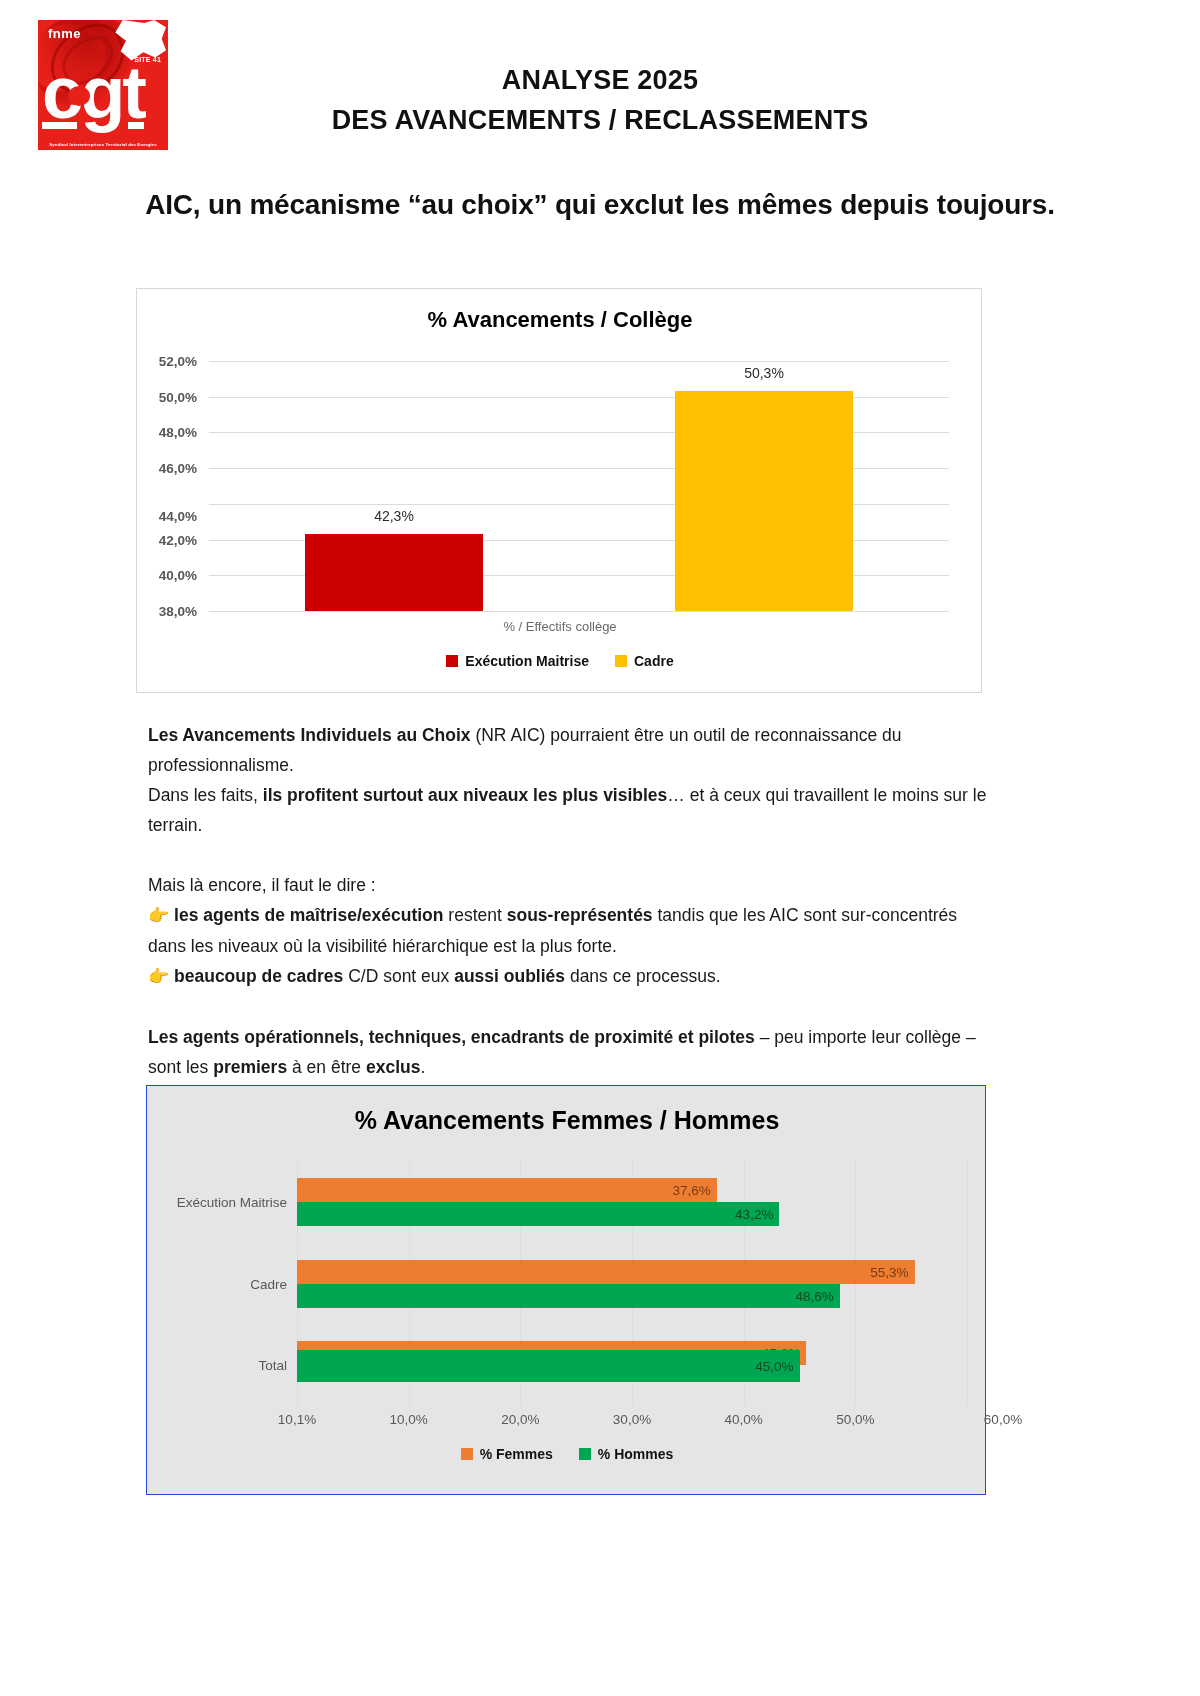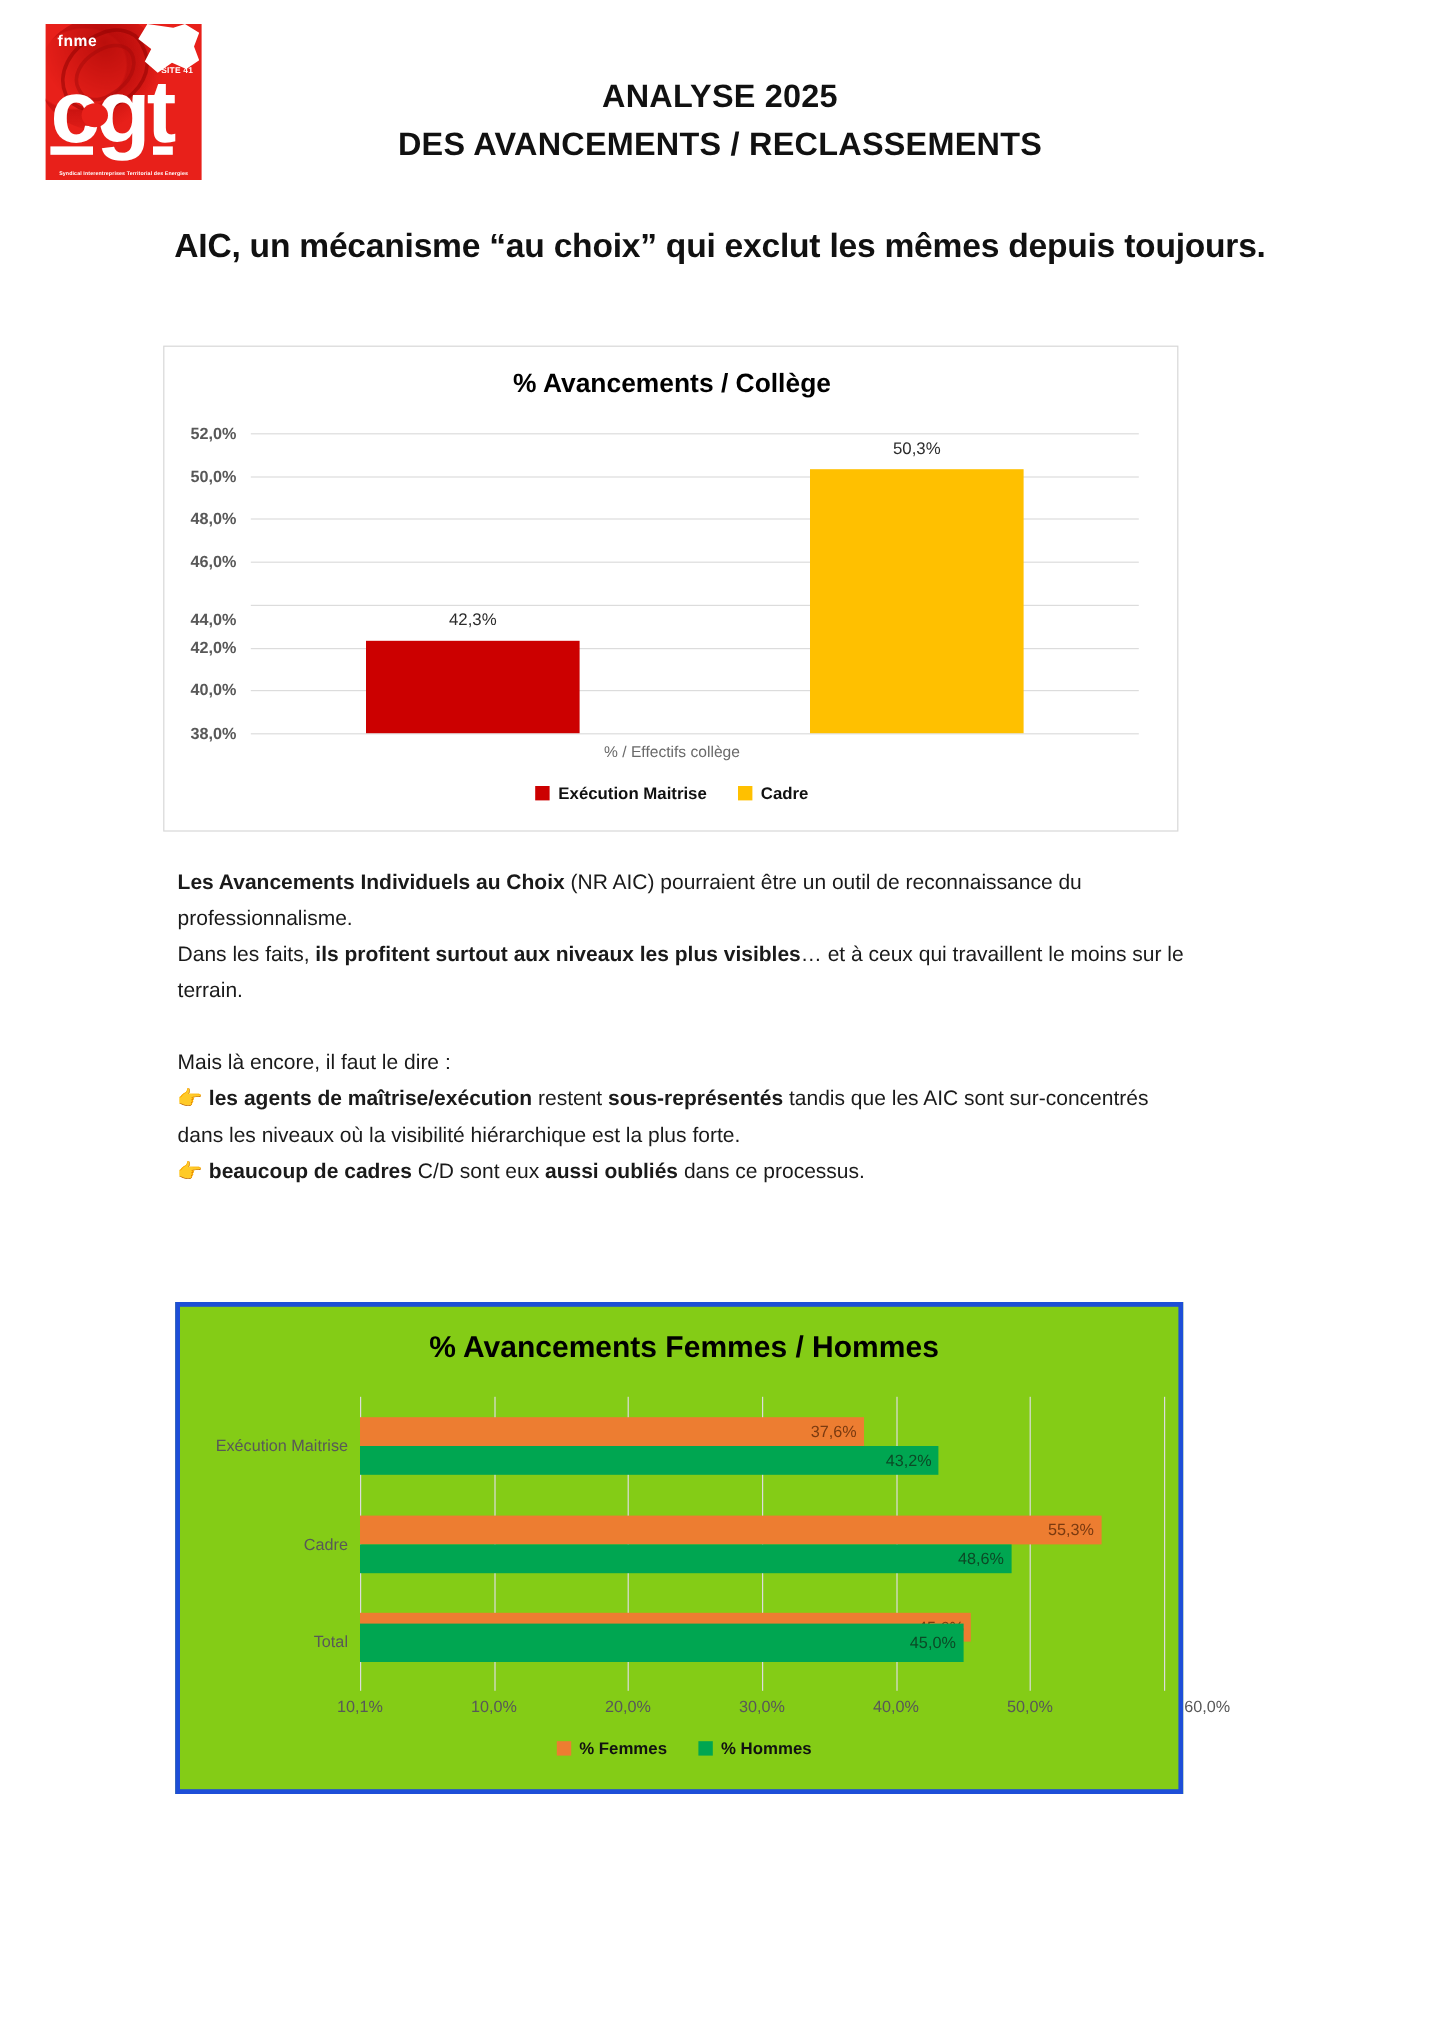--- a/index.html
+++ b/index.html
@@ -130,21 +130,21 @@
   }
   .body-text p { margin: 0; }
   .body-text .gap { height: 30px; }
   .body-text b { font-weight: 700; }
   .hand { color: #f0b429; font-size: 17px; }
 
   
   .card2 {
     position: absolute; left: 146px; top: 1085px;
     width: 840px; height: 410px;
-    background: #84cc16; border: 4px solid #1d4ed8;
+    background: #e5e5e5; border: 1px solid #1d4ed8;
   }
   .c2-title {
     position: absolute; top: 20px; left: 0; width: 840px;
     text-align: center; font-size: 25px; font-weight: 700; color: #000;
   }
   .c2-plot {
     position: absolute; left: 150px; top: 75px;
     width: 670px; height: 245px;
   }
   .c2-vgrid {
@@ -258,20 +258,23 @@
     <p>Mais là encore, il faut le dire :</p>
     <p>
       <span class="hand">👉</span>
       <b>les agents de maîtrise/exécution</b><span> restent </span><b>sous-représentés</b><span> tandis que les AIC sont sur-concentrés dans les niveaux où la visibilité hiérarchique est la plus forte.</span>
     </p>
     <p>
       <span class="hand">👉</span>
       <b>beaucoup de cadres</b><span> C/D sont eux </span><b>aussi oubliés</b><span> dans ce processus.</span>
     </p>
     <div class="gap"></div>
+    <p>
+      <b>Les agents opérationnels, techniques, encadrants de proximité et pilotes</b><span> – peu importe leur collège – sont les </span><b>premiers</b><span> à en être </span><b>exclus</b><span>.</span>
+    </p>
   </div>
 
   <div class="card2">
     <div class="c2-title">% Avancements Femmes / Hommes</div>
     <div class="c2-plot">
       <div id="c2-grid">
           <div class="c2-vgrid" style="left: 0px;"></div>
           <div class="c2-vgrid" style="left: 111.667px;"></div>
           <div class="c2-vgrid" style="left: 223.333px;"></div>
           <div class="c2-vgrid" style="left: 335px;"></div>

